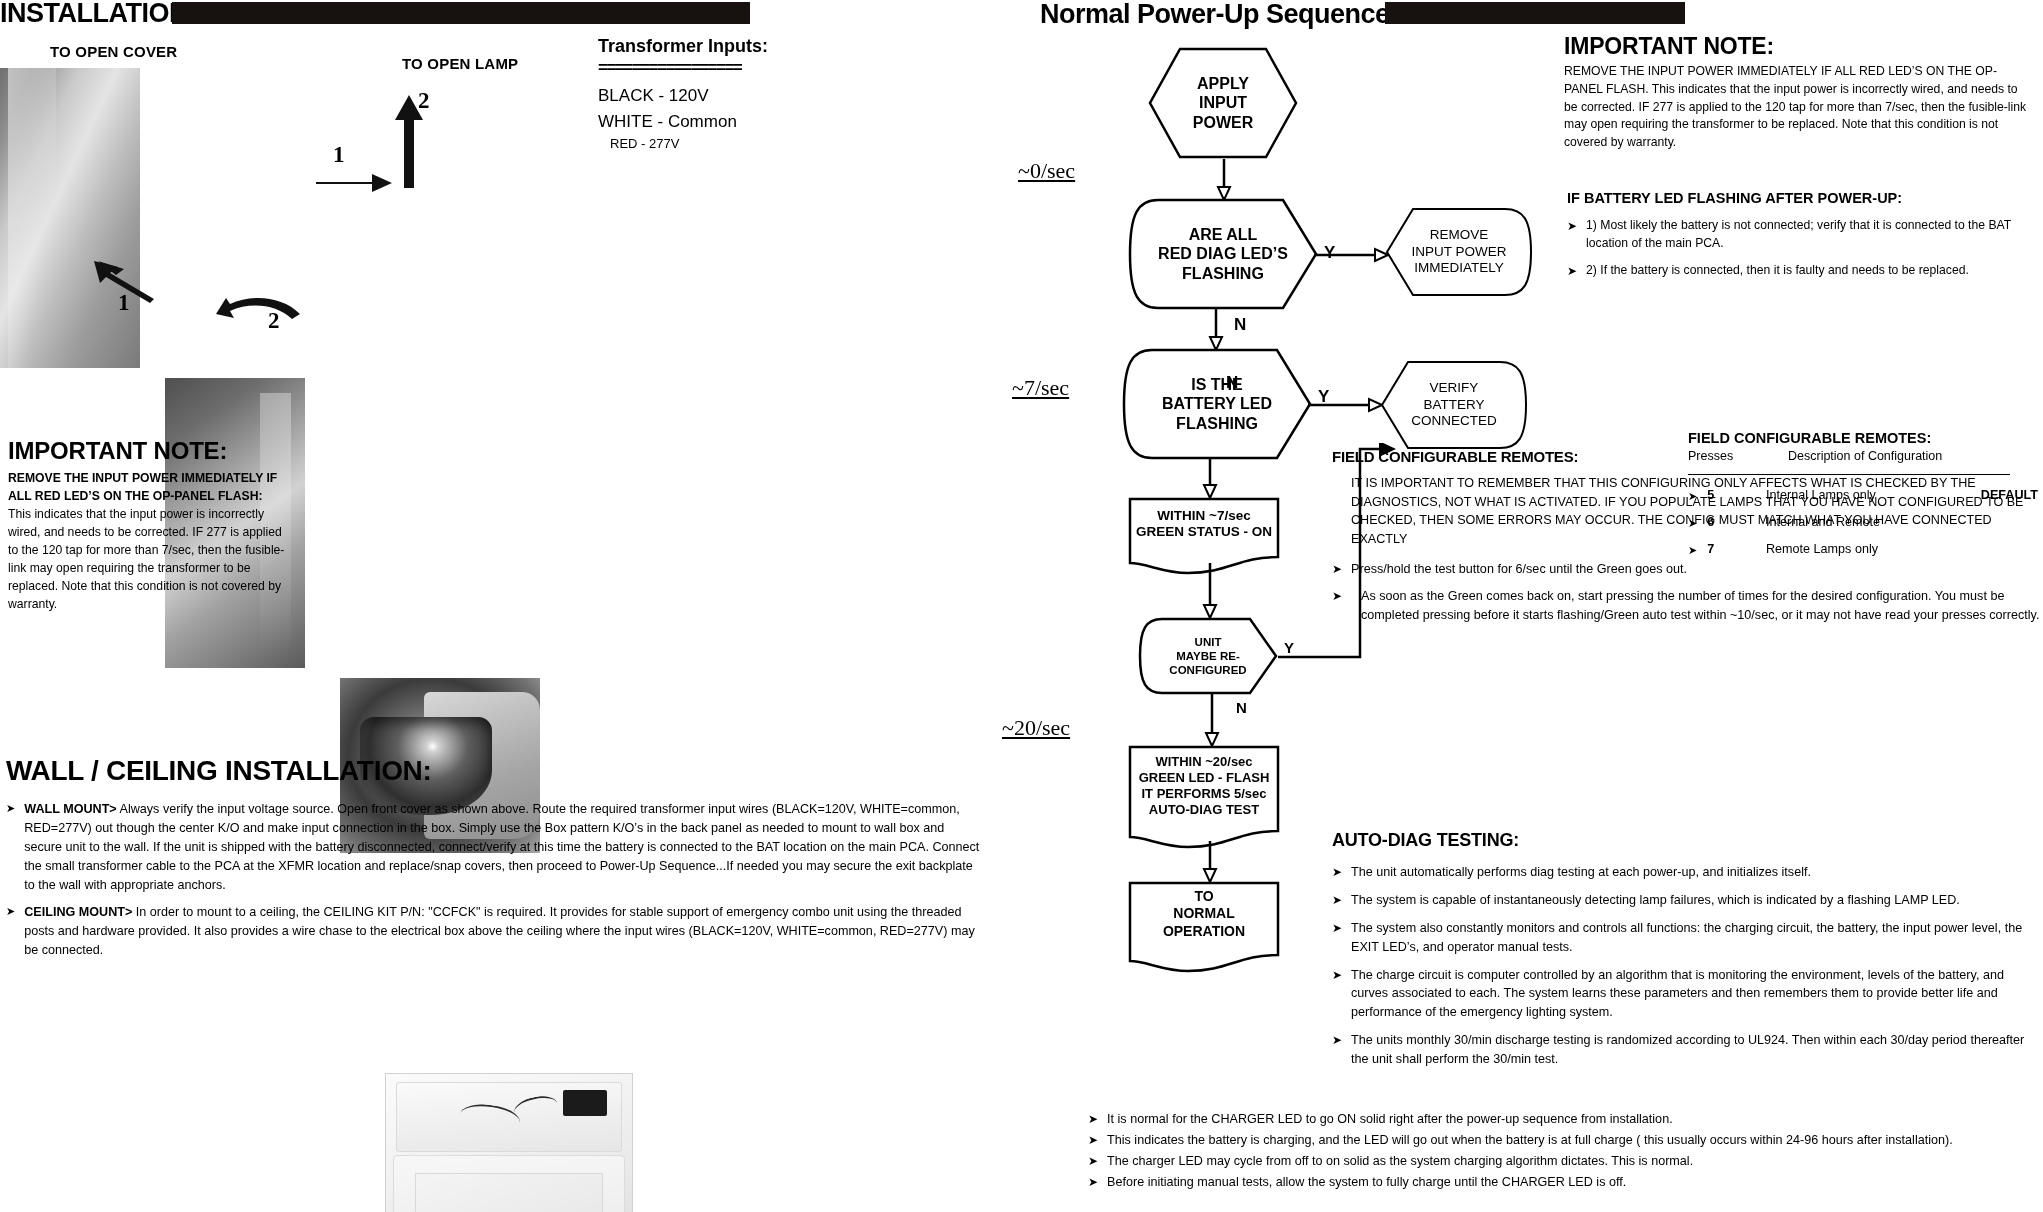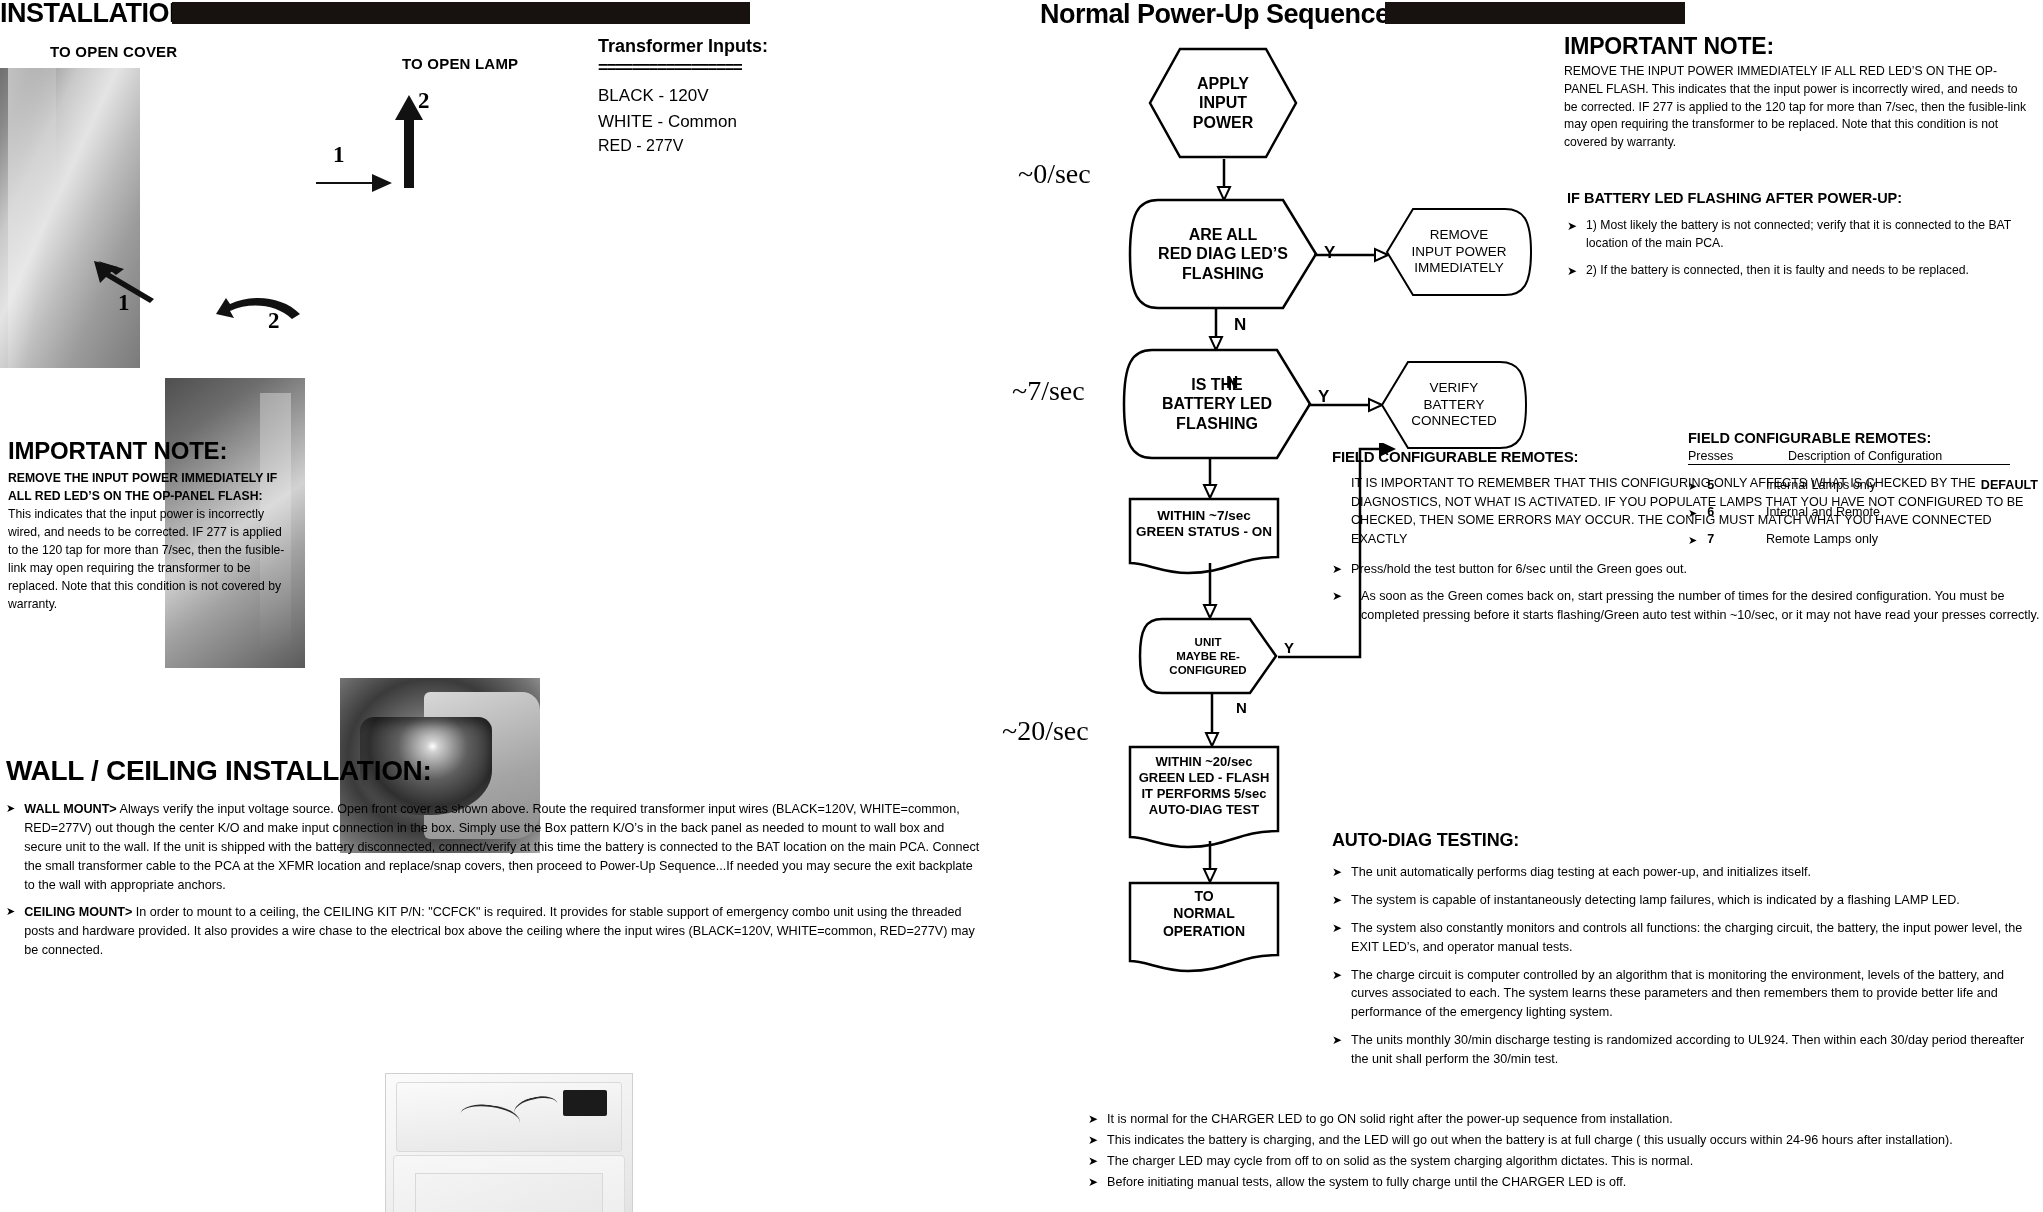--- a/index.html
+++ b/index.html
@@ -102,21 +102,21 @@
 
   
   #flow { position:absolute; }
   .node {
     position:absolute; display:flex; align-items:center; justify-content:center;
     text-align:center; font-weight:bold; line-height:1.22;
   }
   .node-txt{ position:relative; z-index:2; }
   .node svg{ position:absolute; left:0; top:0; }
   .edgelabel{ position:absolute; font-weight:bold; font-size:17px; }
-  .timelabel{ position:absolute; font-size:28px; font-family:"Liberation Serif", serif; }
+  .timelabel{ position:absolute; font-size:22px; font-family:"Liberation Serif", serif;text-decoration:underline; }
 
   
   .tbl-head { font-size:12.5px; }
   .tbl-row { display:flex; font-size:12.6px; margin-bottom:10px; align-items:flex-start;}
   .tbl-presses { width:78px; font-weight:bold; display:flex; gap:10px;}
   .tbl-desc { width:215px; }
 </style>
 </head>
 <body>
 
@@ -158,21 +158,21 @@
   <svg class="abs" style="left:392px;top:90px;" width="34" height="100">
     <path d="M12,98 L12,30 L3,30 L17,5 L31,30 L22,30 L22,98 Z" fill="#111"></path>
   </svg>
   <div class="abs arrowlabel" style="left:418px;top:88px;">2</div>
 
   <div class="abs" style="left:598px;top:36px;width:230px;">
     <div style="font-size:18px;font-weight:bold;">Transformer Inputs:</div>
     <div style="font-size:17px;font-weight:bold;letter-spacing:-1.5px;margin-top:1px;">=================</div>
     <div style="font-size:17px;margin-top:5px;line-height:1.5;">BLACK - 120V</div>
     <div style="font-size:17px;line-height:1.5;">WHITE - Common</div>
-    <div style="font-size:16px;line-height:1.5;">RED - 277V</div>
+    <div style="font-size:13px;line-height:1.5;margin-left:12px;">RED - 277V</div>
   </div>
 
   <div class="abs" style="left:8px;top:437px;width:280px;">
     <div class="note-h">IMPORTANT NOTE:</div>
     <div class="body-s" style="margin-top:5px;">
       <span class="bold">REMOVE THE INPUT POWER IMMEDIATELY IF ALL RED LED’S ON THE OP-PANEL FLASH:</span><span>  This indicates that the input power is incorrectly wired, and needs to be corrected.  IF 277 is applied to the 120 tap for more than 7/sec, then the fusible-link may open requiring the transformer to be replaced.  Note that this condition is not covered by warranty.</span>
     </div>
   </div>
 
   <div class="abs photo ph-back" style="left:385px;top:308px;width:248px;height:262px;">
@@ -378,21 +378,21 @@
       </div>
       <div class="bullet-row" style="margin-top:8px;">
         <span class="bullet-glyph" style="font-size:12px;">➤</span>
         <div class="body-s" style="width:430px;">2)  If the battery is connected, then it is faulty and needs to be replaced.</div>
       </div>
     </div>
   </div>
 
   <div class="abs" style="left:648px;top:430px;width:350px;">
     <div style="font-size:14.5px;font-weight:bold;">FIELD CONFIGURABLE REMOTES:</div>
-    <div style="display:flex;border-bottom:1.5px solid #000;padding-bottom:1px;width:322px;margin-top:3px;">
+    <div style="display:flex;border-bottom:1.5px solid #000;padding-bottom:11px;width:322px;margin-top:3px;">
       <div class="tbl-head" style="width:100px;">Presses</div>
       <div class="tbl-head">Description of Configuration</div>
     </div>
 
     <div style="margin-top:13px;">
       <div class="tbl-row">
         <div class="tbl-presses">
           <span class="bullet-glyph" style="font-size:11px;font-weight:normal;">➤</span>
           <span>5</span>
         </div>

